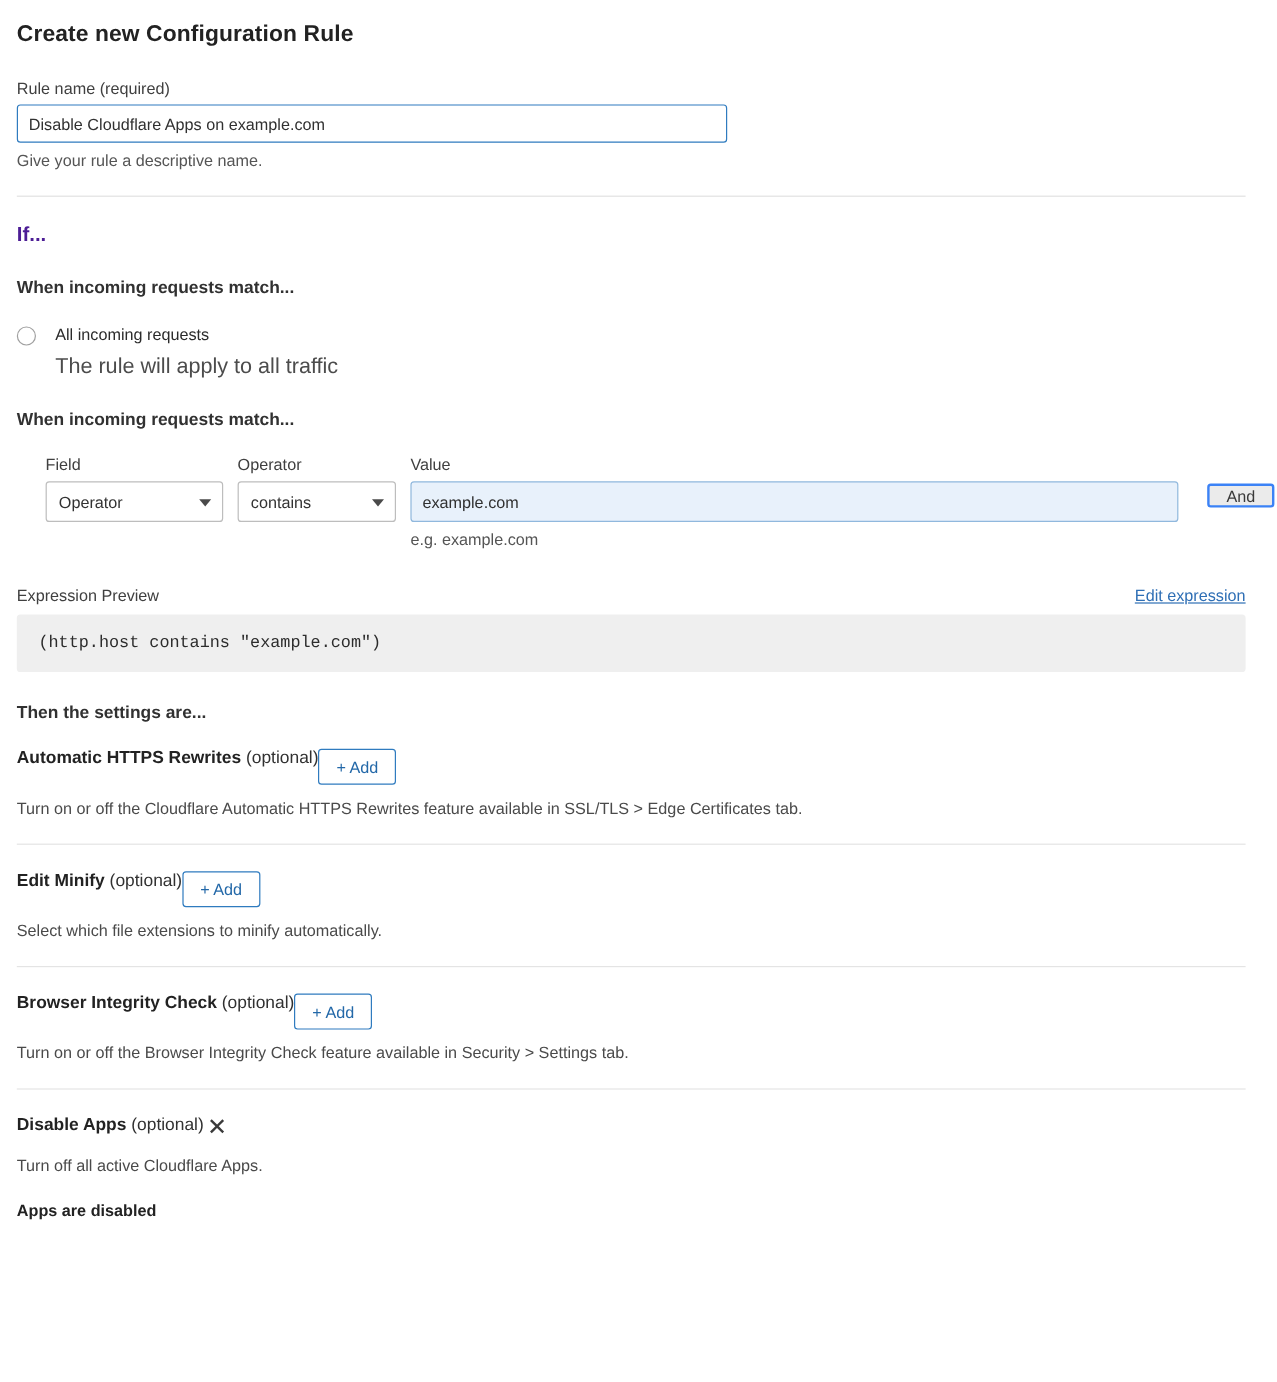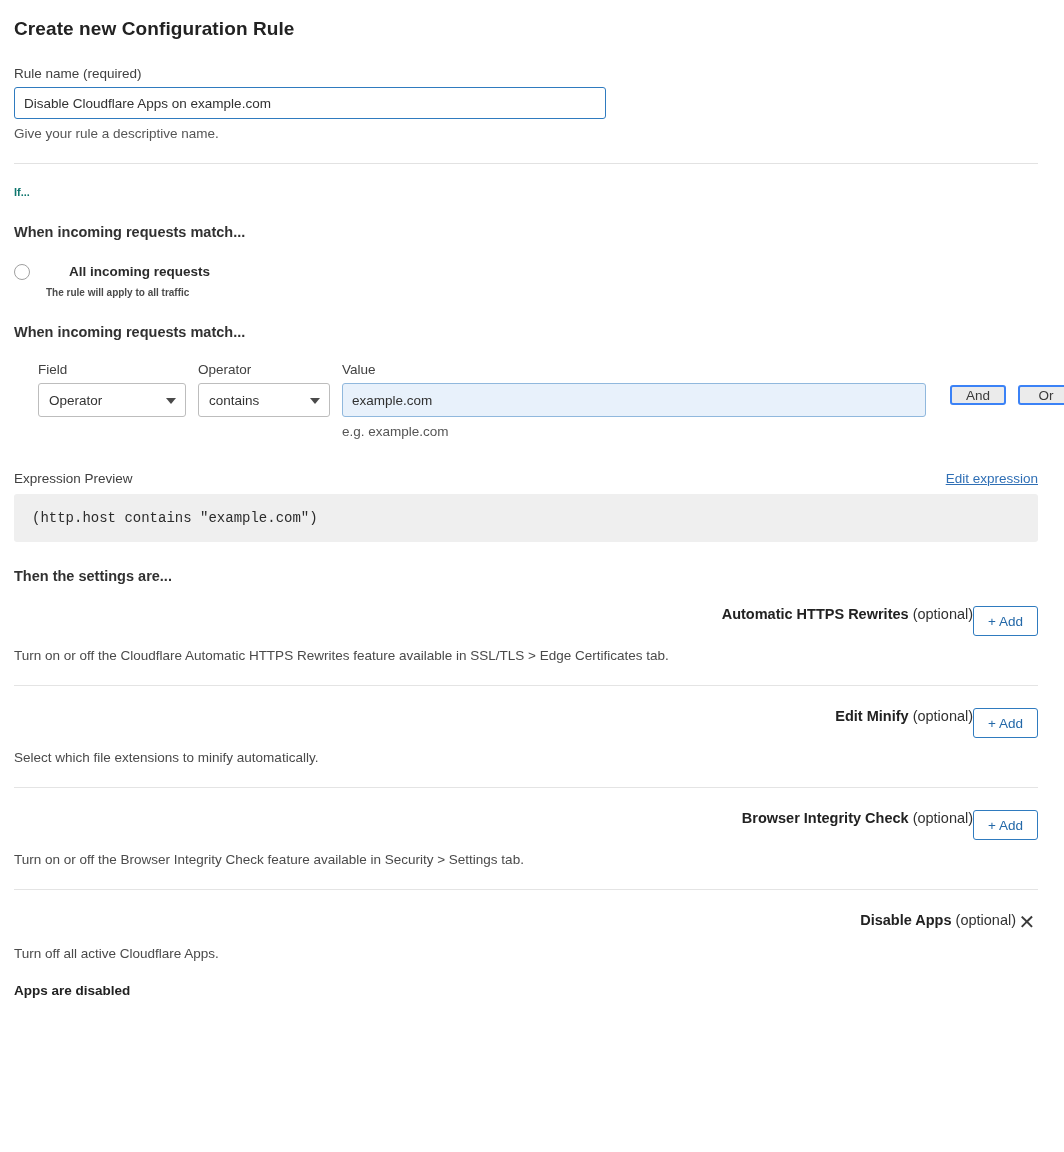--- a/index.html
+++ b/index.html
@@ -47,23 +47,23 @@
     font-size: 13.5px;
     color: #555;
     margin-top: 7px;
   }
   .divider {
     border: 0;
     border-top: 1px solid #e2e2e2;
     margin: 22px 0 0 0;
   }
   h2.section-title {
-    font-size: 11px;
+    font-size: 17px;
     font-weight: bold;
-    color: #0f766e;
+    color: #4c1d95;
     margin: 22px 0 0 0;
   }
   h3.sub-title {
     font-size: 14.5px;
     font-weight: bold;
     color: #313131;
     margin: 26px 0 0 0;
   }
   .radio-row {
     display: flex;
@@ -85,30 +85,28 @@
     content: "";
     position: absolute;
     top: 3px; left: 3px;
     width: 8px; height: 8px;
     border-radius: 50%;
     background: #2c2c2c;
   }
   .radio-text { margin-left: 16px; }
   .radio-title {
     font-size: 13.5px;
-    font-weight: bold;
+    font-weight: normal;
     color: #2b2b2b;
     line-height: 1.1;
-    margin-left: 23px;
   }
   .radio-desc {
-    font-size: 10px;
+    font-size: 18px;
     color: #4c4c4c;
     margin-top: 7px;
-    font-weight: bold;
   }
   .builder {
     display: flex;
     align-items: flex-start;
     margin-top: 22px;
     padding-left: 24px;
   }
   .builder-col { margin-right: 12px; }
   .col-label {
     font-size: 13.5px;
@@ -133,21 +131,21 @@
     top: 50%;
     margin-top: -2px;
     width: 0; height: 0;
     border-left: 5px solid transparent;
     border-right: 5px solid transparent;
     border-top: 6px solid #4a4a4a;
   }
   .select-field { width: 148px; }
   .select-operator { width: 132px; }
   .value-input {
-    width: 584px;
+    width: 640px;
     height: 34px;
     border: 1px solid #90b8dd;
     border-radius: 3px;
     background: #e8f1fb;
     padding: 5px 9px;
     font-size: 13.5px;
     font-family: "Liberation Sans", sans-serif;
     color: #313131;
     outline: none;
   }
@@ -191,21 +189,21 @@
     font-family: "Liberation Mono", monospace;
     font-size: 14px;
     color: #2c2c2c;
   }
   .settings-row {
     padding-top: 22px;
     position: relative;
   }
   .settings-head {
     display: flex;
-    justify-content: flex-end;
+    justify-content: flex-start;
     align-items: flex-start;
   }
   .setting-name {
     font-size: 14.5px;
     color: #222;
   }
   .setting-name b { font-weight: bold; }
   .setting-name span.optional { font-weight: normal; color: #313131; }
   .setting-desc {
     font-size: 13.5px;

